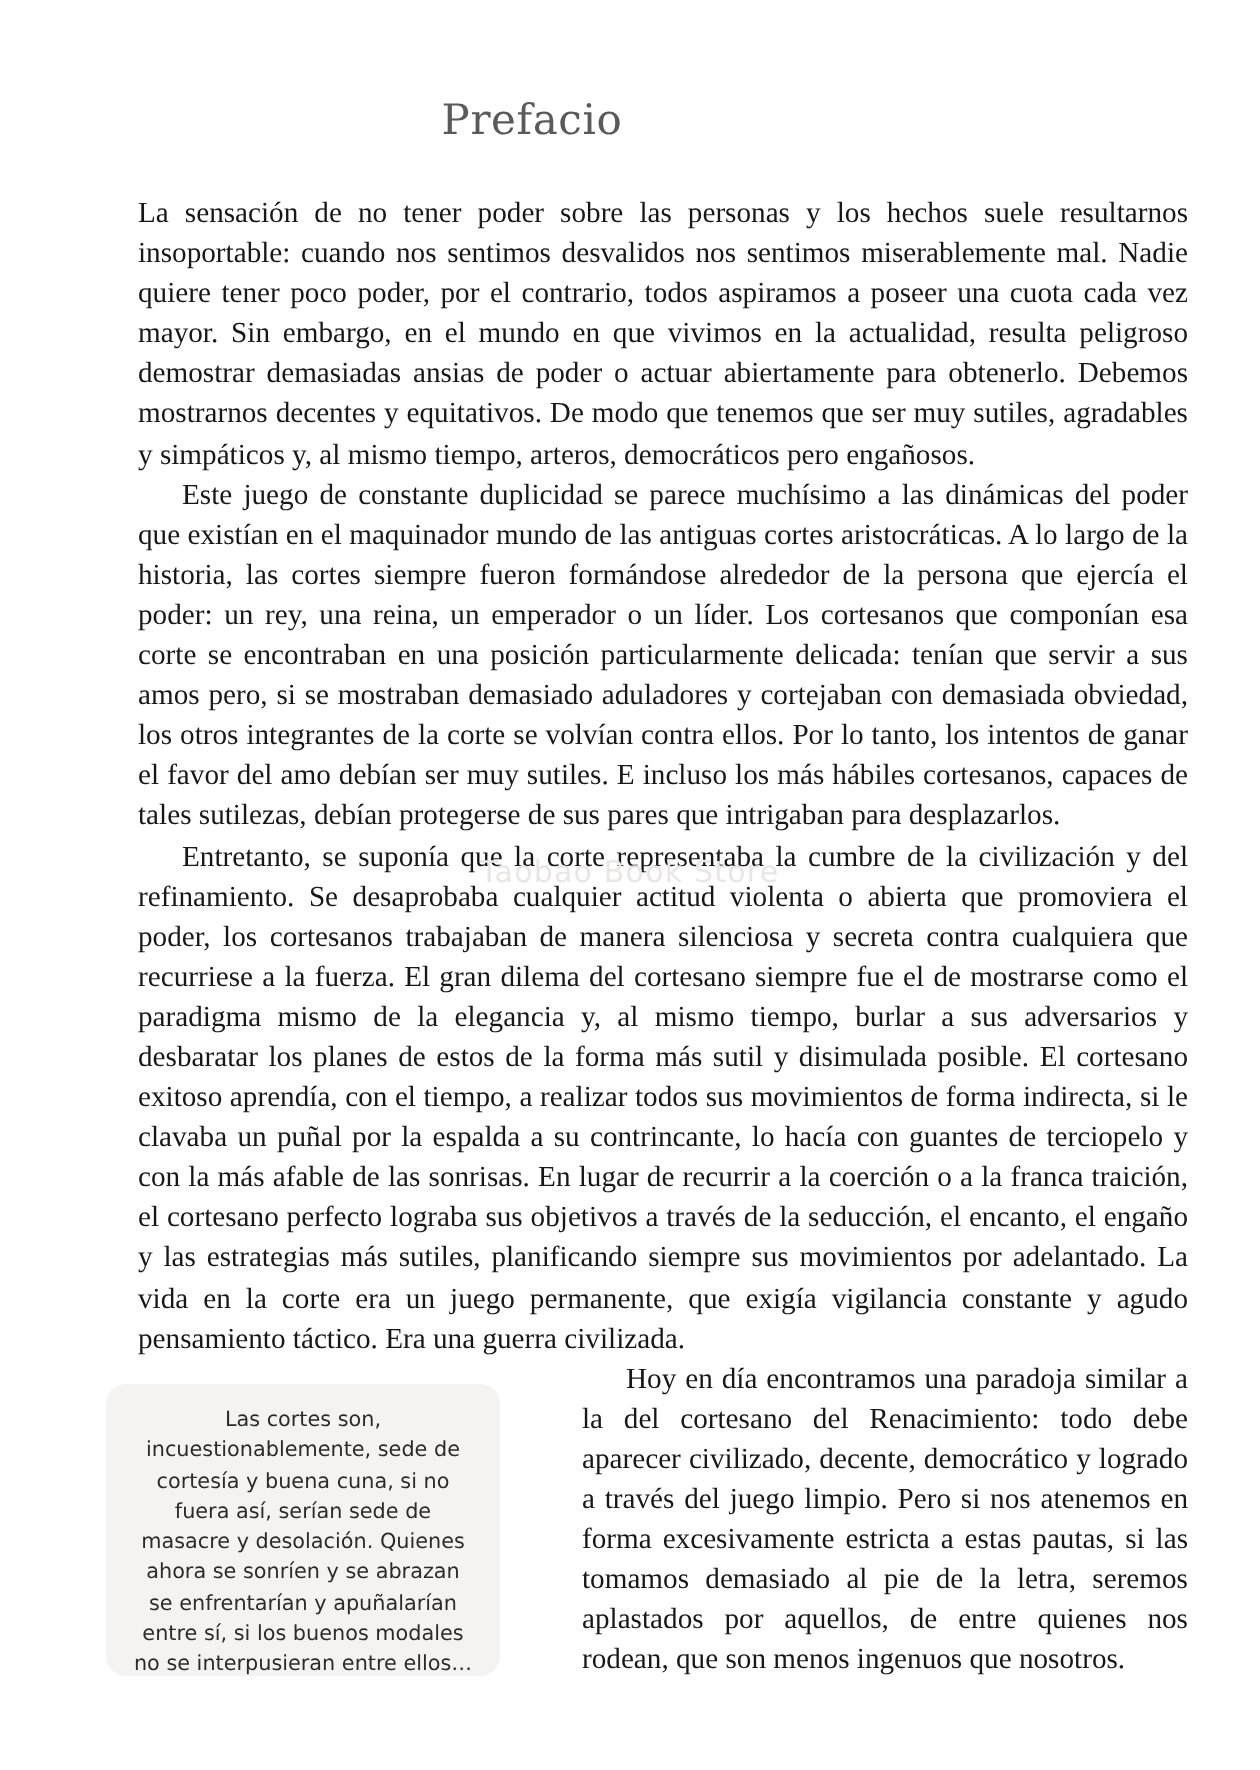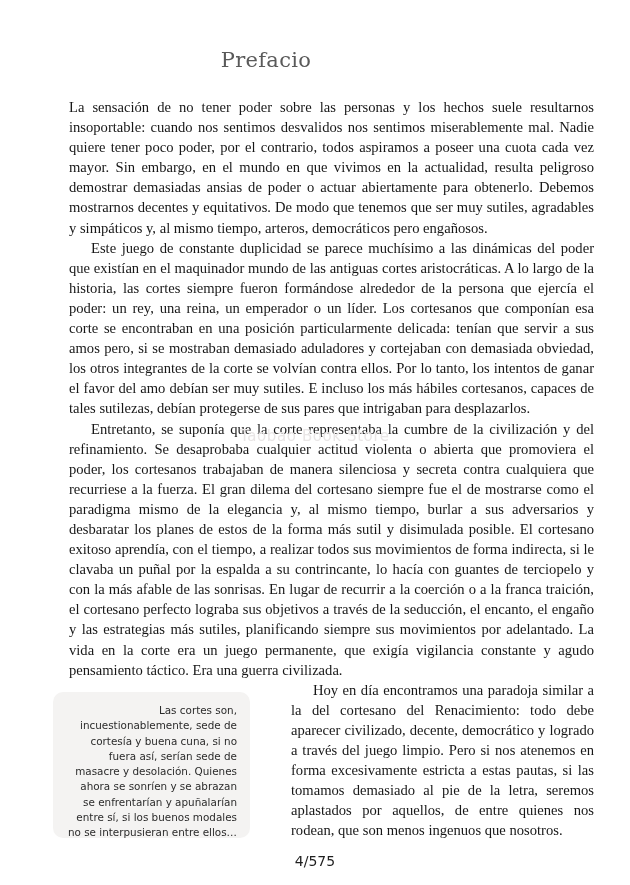--- a/index.html
+++ b/index.html
@@ -82,21 +82,21 @@
     border-radius: 10px;
     padding: 11px 13px 10px 13px;
     overflow: hidden;
   }
   .quote-text {
     margin: 0;
     font-family: "DejaVu Sans", "Liberation Sans", sans-serif;
     font-size: 10.4px;
     line-height: 15.3px;
     color: #2b2b2b;
-    text-align: right;
+    text-align: center;
   }
 
   
   .watermark {
     position: absolute;
     left: 240px;
     top: 427px;
     font-family: "DejaVu Sans", "Liberation Sans", sans-serif;
     font-size: 15px;
     letter-spacing: 0.6px;
@@ -138,15 +138,14 @@
 
   </div>
 
   <div class="quote-box">
     <p class="quote-text">Las cortes son, incuestionablemente, sede de cortesía y buena cuna, si no fuera así, serían sede de masacre y desolación. Quienes ahora se sonríen y se abrazan se enfrentarían y apuñalarían entre sí, si los buenos modales no se interpusieran entre ellos…</p>
 
   </div>
 
   <div class="watermark">Taobao Book Store</div>
 
-  <div class="page-number">4/575</div>
 
 </div>
 
 </body></html>

